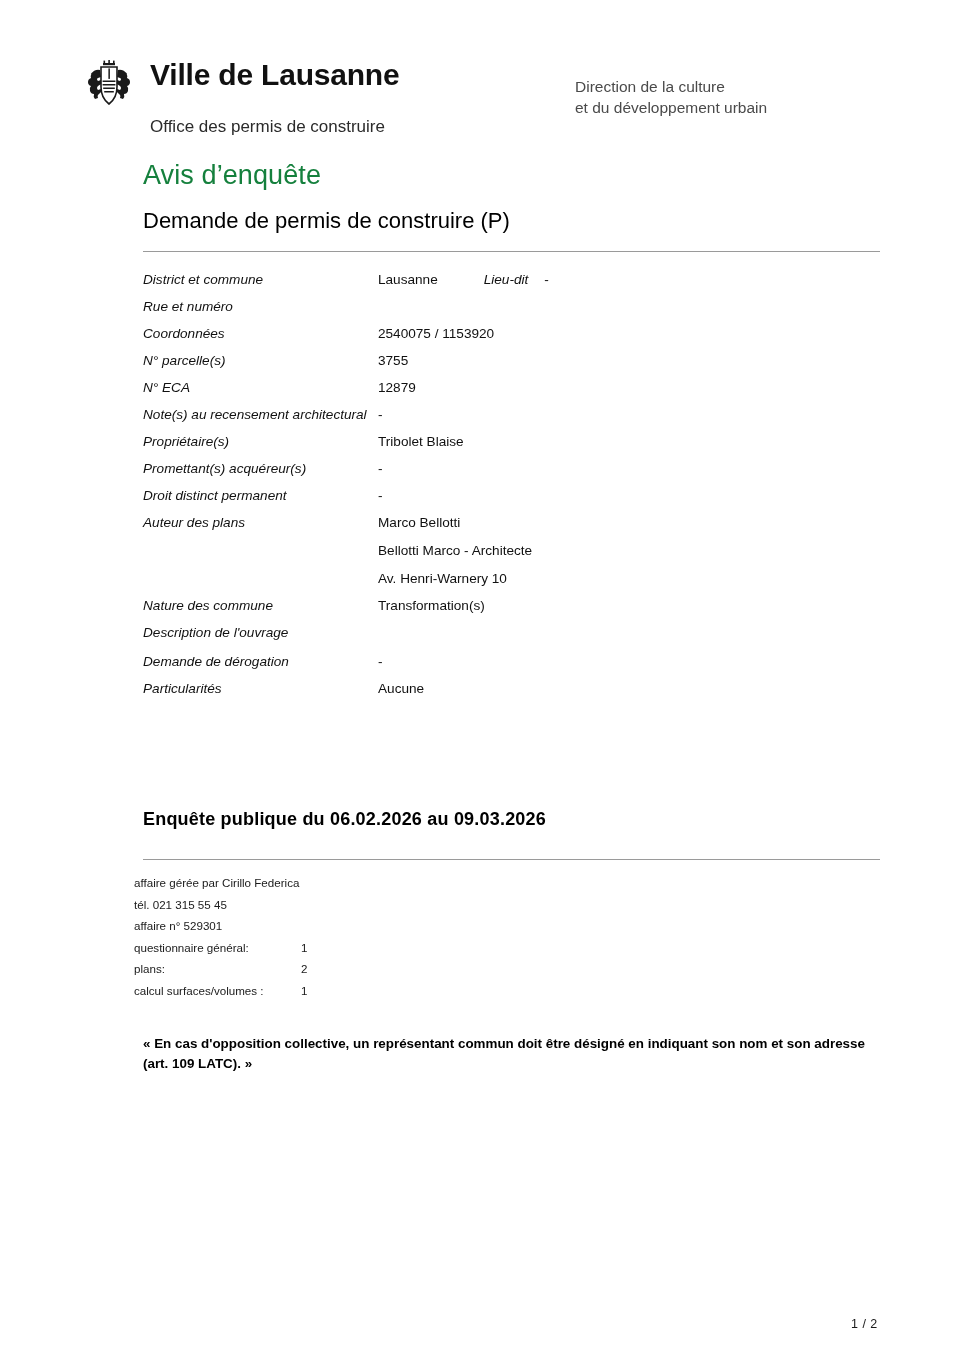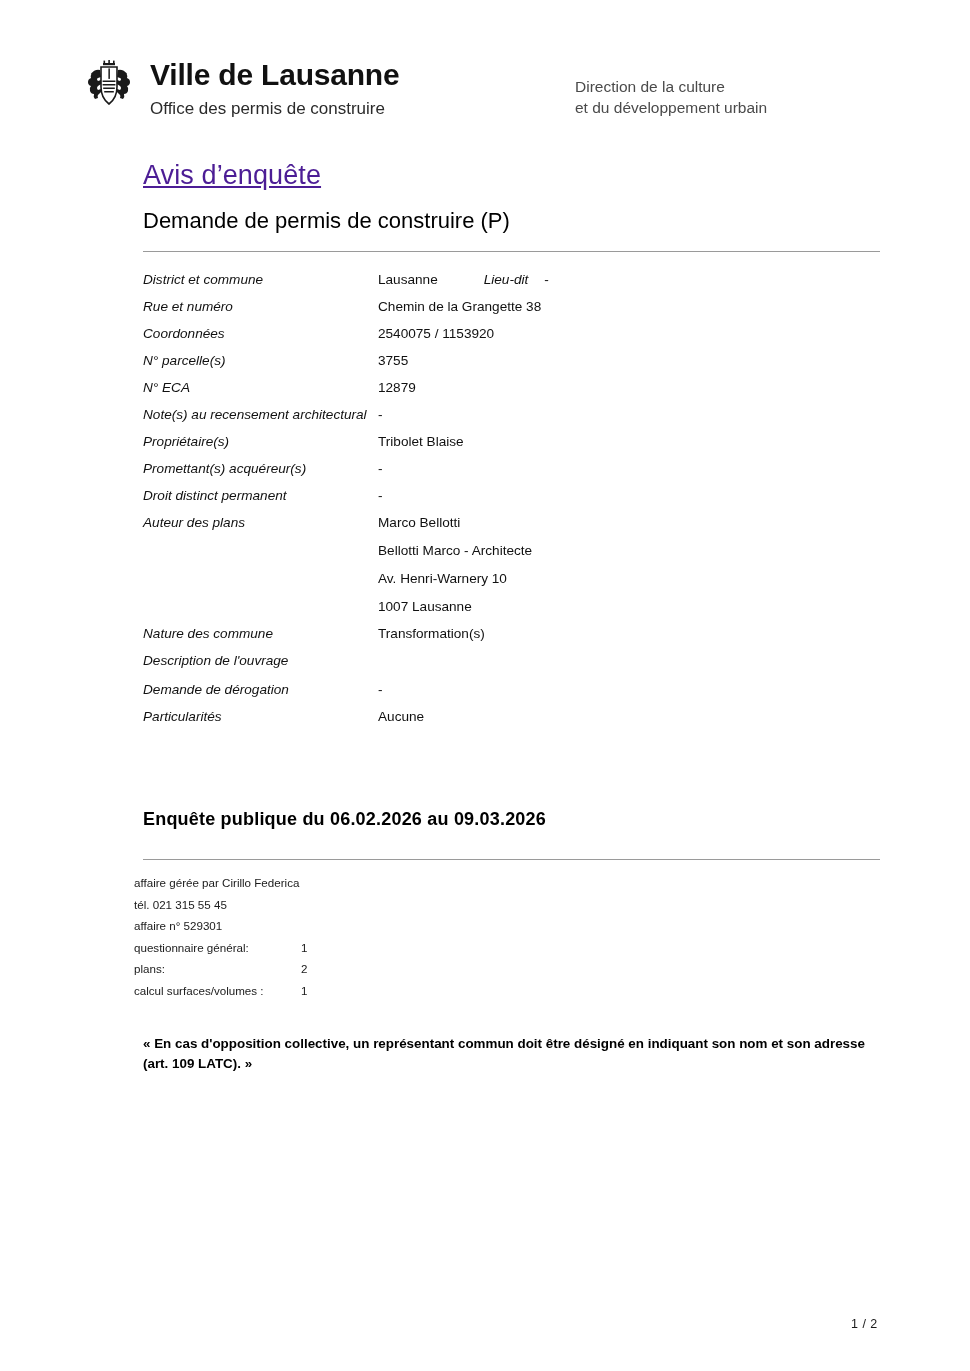--- a/index.html
+++ b/index.html
@@ -50,44 +50,43 @@
     font-weight: 700;
     letter-spacing: -0.2px;
     line-height: 34px;
     color: #111111;
     white-space: nowrap;
   }
   .brand-sub {
     font-size: 17px;
     font-weight: 400;
     line-height: 22px;
-    margin-top: 6px;
+    margin-top: 24px;
     color: #2b2b2b;
     white-space: nowrap;
   }
   .direction {
     position: absolute;
     left: 575px;
     top: 76px;
     font-size: 15.5px;
     line-height: 21px;
     color: #4a4a4a;
     white-space: pre-line;
   }
 
   
   .doc-title {
     position: absolute;
     left: 143px;
     top: 160px;
     font-size: 27px;
     font-weight: 400;
-    color: #4c1d95;
+    color: #15803d;
     letter-spacing: 0.1px;
-    text-decoration: underline;
   }
   .doc-subtitle {
     position: absolute;
     left: 143px;
     top: 208px;
     font-size: 22px;
     font-weight: 400;
     color: #000000;
   }
 
@@ -241,21 +240,20 @@
 
     <div class="row">
       <div class="label">District et commune</div>
       <div class="value">
         <span>Lausanne</span><span class="inline-label">Lieu-dit</span><span>-</span>
       </div>
     </div>
 
     <div class="row">
       <div class="label">Rue et numéro</div>
-      <div class="value">Chemin de la Grangette 38</div>
     </div>
 
     <div class="row">
       <div class="label">Coordonnées</div>
       <div class="value">2540075 / 1153920</div>
     </div>
 
     <div class="row">
       <div class="label">N° parcelle(s)</div>
       <div class="value">3755</div>
@@ -285,21 +283,20 @@
       <div class="label">Droit distinct permanent</div>
       <div class="value">-</div>
     </div>
 
     <div class="row">
       <div class="label">Auteur des plans</div>
       <div class="value value-stack">
         <div>Marco Bellotti</div>
         <div>Bellotti Marco - Architecte</div>
         <div>Av. Henri-Warnery 10</div>
-        <div>1007 Lausanne</div>
       </div>
     </div>
 
     <div class="row">
       <div class="label">Nature des commune</div>
       <div class="value">Transformation(s)</div>
     </div>
 
     <div class="row">
       <div class="label">Description de l'ouvrage</div>

